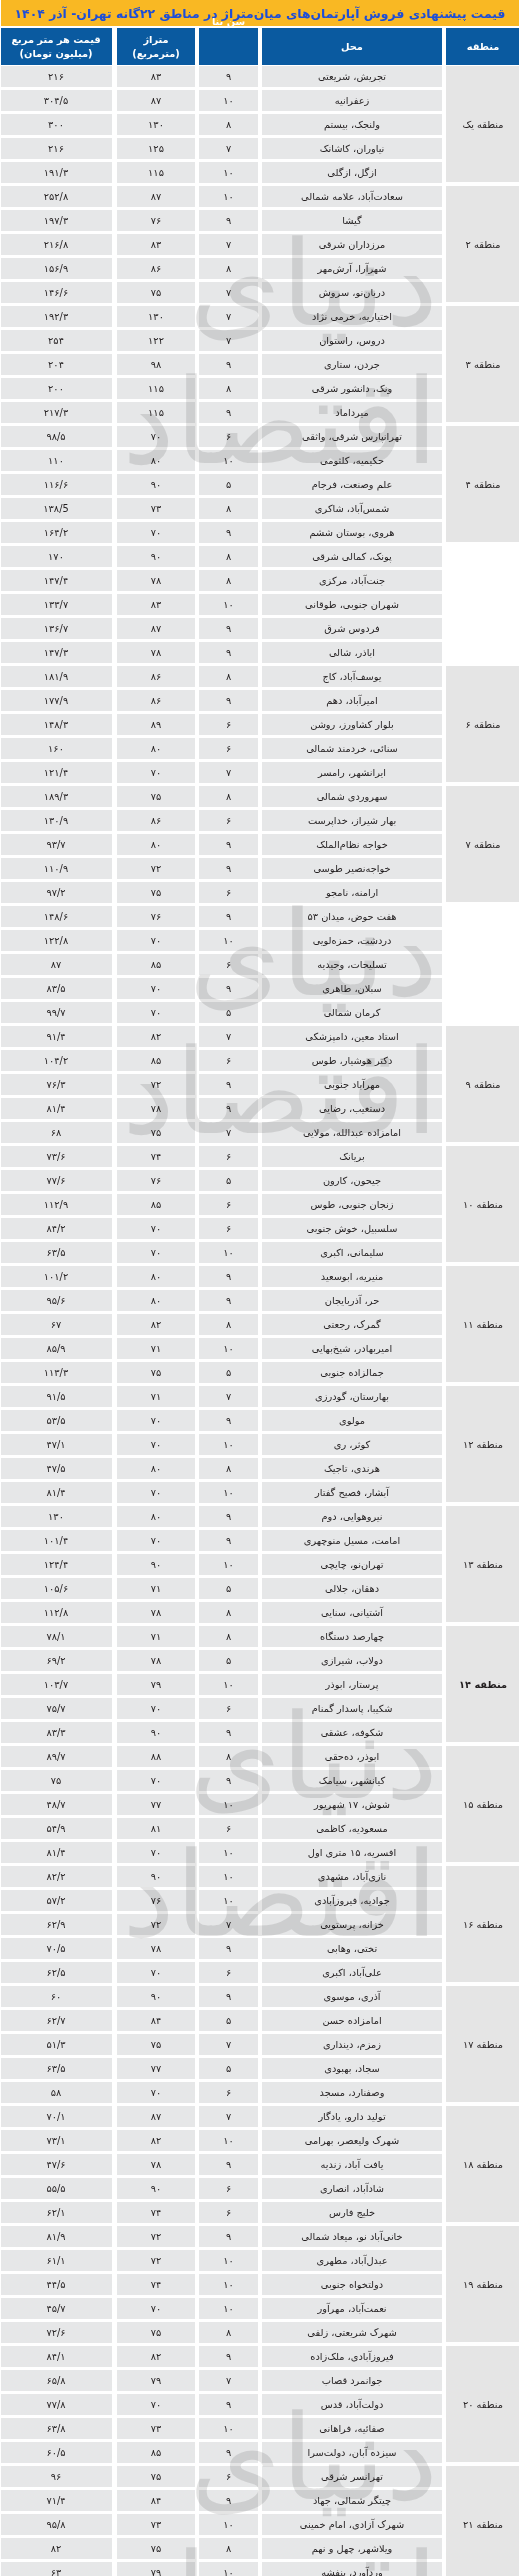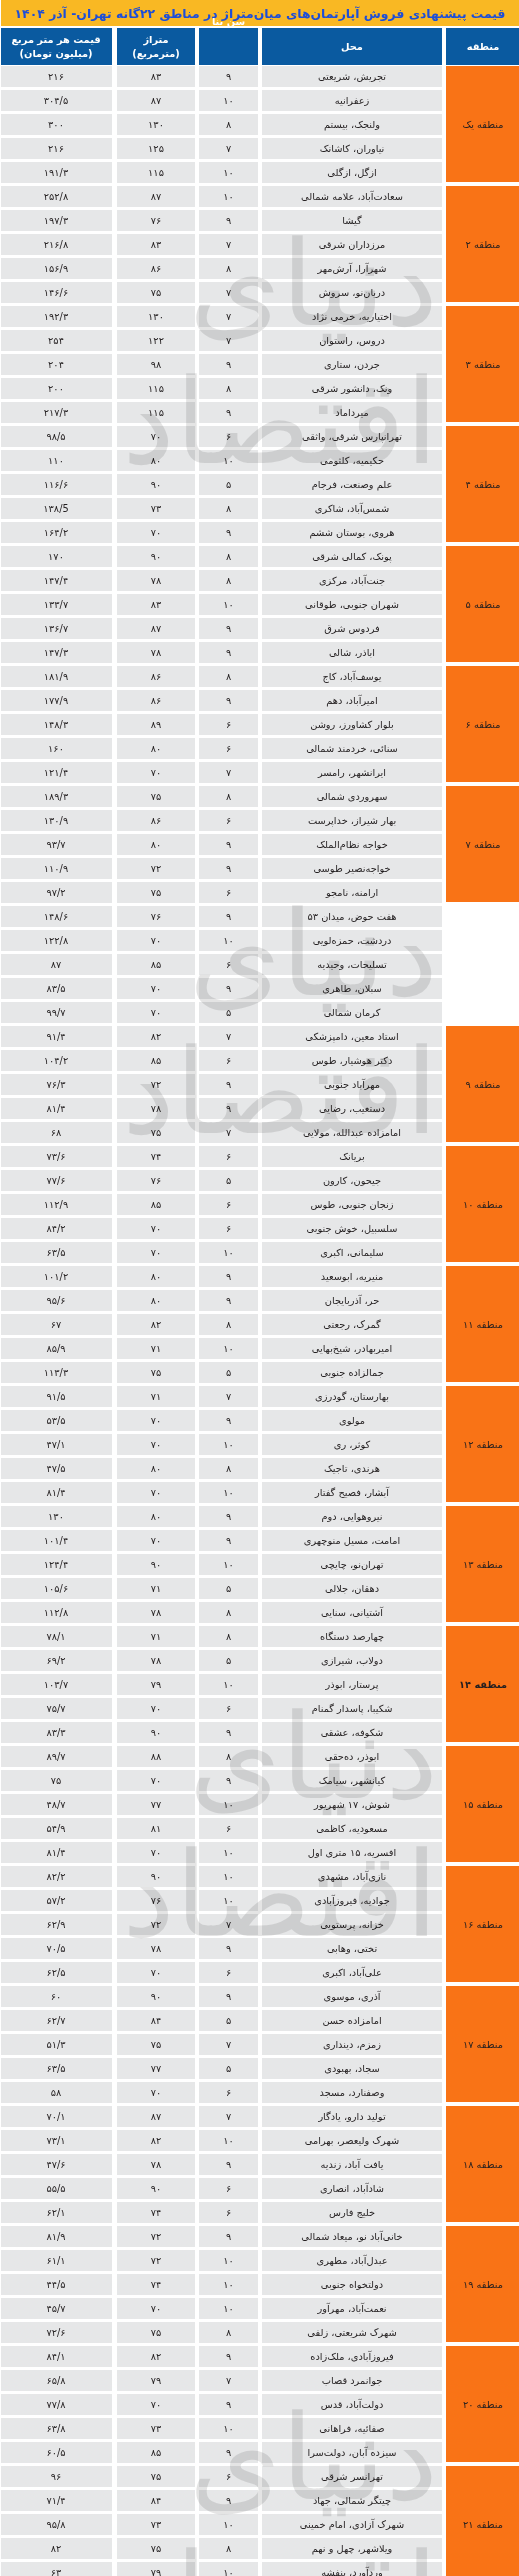--- a/index.html
+++ b/index.html
@@ -8,21 +8,21 @@
   .title-bar span{font-weight:bold;font-size:12.4px;color:#1d4ed8;white-space:nowrap;}
   .sep{position:absolute;left:0;top:26px;width:520px;height:2.1px;background:#ffffff;}
   .header{position:absolute;top:28px;height:37px;background:#0A5AA0;color:#ffffff;display:flex;flex-direction:column;align-items:center;justify-content:center;font-weight:bold;font-size:9.8px;line-height:13.4px;text-align:center;}
   .h-region{right:0;width:74px;}
   .h-place{right:78px;width:180px;}
   .h-age{right:262px;width:59px;gap:36px;}
   .h-area{right:325px;width:78px;}
   .h-price{right:408px;width:112px;}
   .rows{position:absolute;left:0;top:66px;width:520px;}
   .group{position:relative;}
-  .region-cell{position:absolute;right:0;width:74px;background:#f97316;display:flex;align-items:center;justify-content:center;font-size:9.8px;color:#231F20;top:0;}
+  .region-cell{position:absolute;right:0;width:74px;background:#e5e5e5;display:flex;align-items:center;justify-content:center;font-size:9.8px;color:#231F20;top:0;}
   .row{position:relative;height:24px;}
   .cell{position:absolute;top:0;height:20.6px;background:#E6E7E8;display:flex;align-items:center;justify-content:center;font-size:9.8px;color:#231F20;}
   .c-place{right:78px;width:180px;}
   .c-age{right:262px;width:59px;}
   .c-area{right:325px;width:78px;}
   .c-price{right:408px;width:112px;}
   .watermark{position:absolute;left:67px;width:371px;height:170px;pointer-events:none;opacity:0.10;font-size:118px;font-family:"DejaVu Serif",serif;color:#000;display:flex;align-items:center;justify-content:center;}
 </style>
 </head>
 <body>
@@ -178,21 +178,20 @@
         <div class="cell c-price">۱۳۸/5</div>
       </div>
       <div class="row">
         <div class="cell c-place">هروی، بوستان ششم</div>
         <div class="cell c-age">۹</div>
         <div class="cell c-area">۷۰</div>
         <div class="cell c-price">۱۶۴/۲</div>
       </div>
     </div>
     <div class="group" style="height: 120px;">
-      <div class="region-cell" style="height: 116px;">منطقه ۵</div>
       <div class="row">
         <div class="cell c-place">پونک، کمالی شرقی</div>
         <div class="cell c-age">۸</div>
         <div class="cell c-area">۹۰</div>
         <div class="cell c-price">۱۷۰</div>
       </div>
       <div class="row">
         <div class="cell c-place">جنت‌آباد، مرکزی</div>
         <div class="cell c-age">۸</div>
         <div class="cell c-area">۷۸</div>

